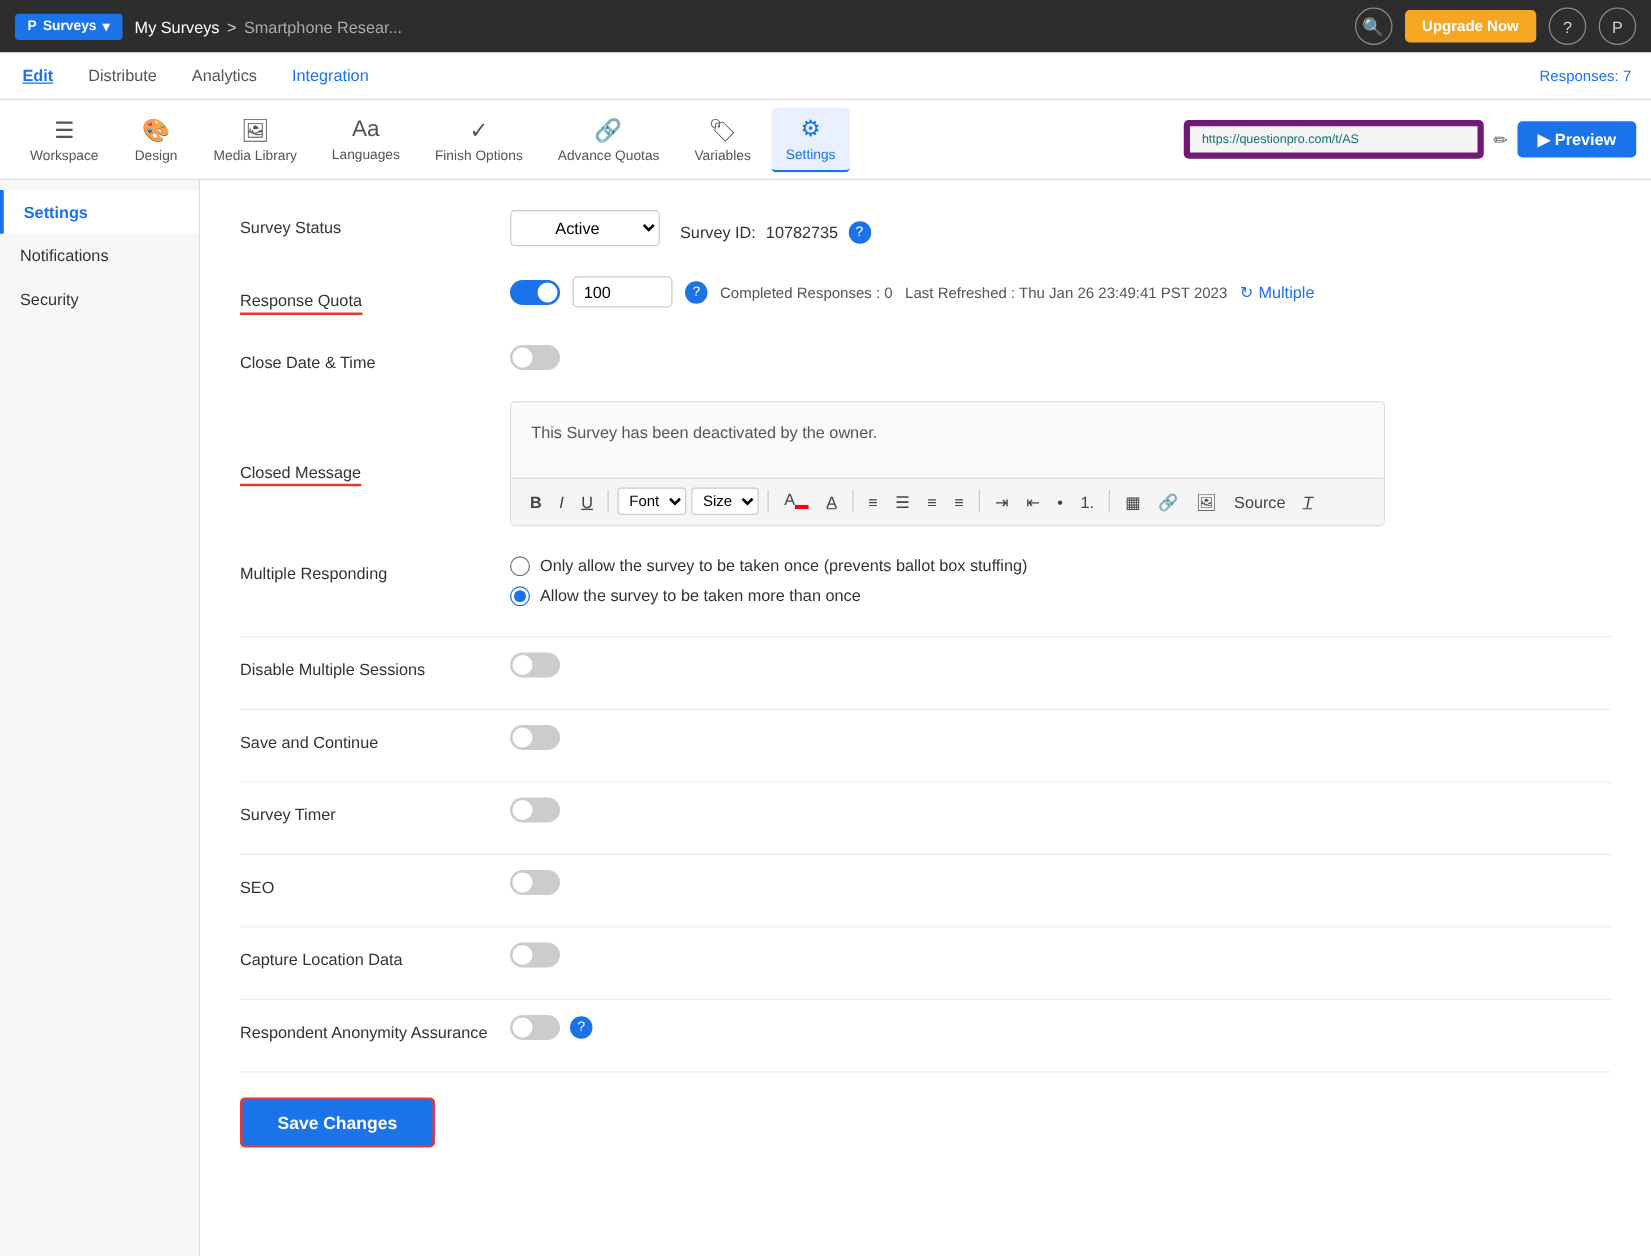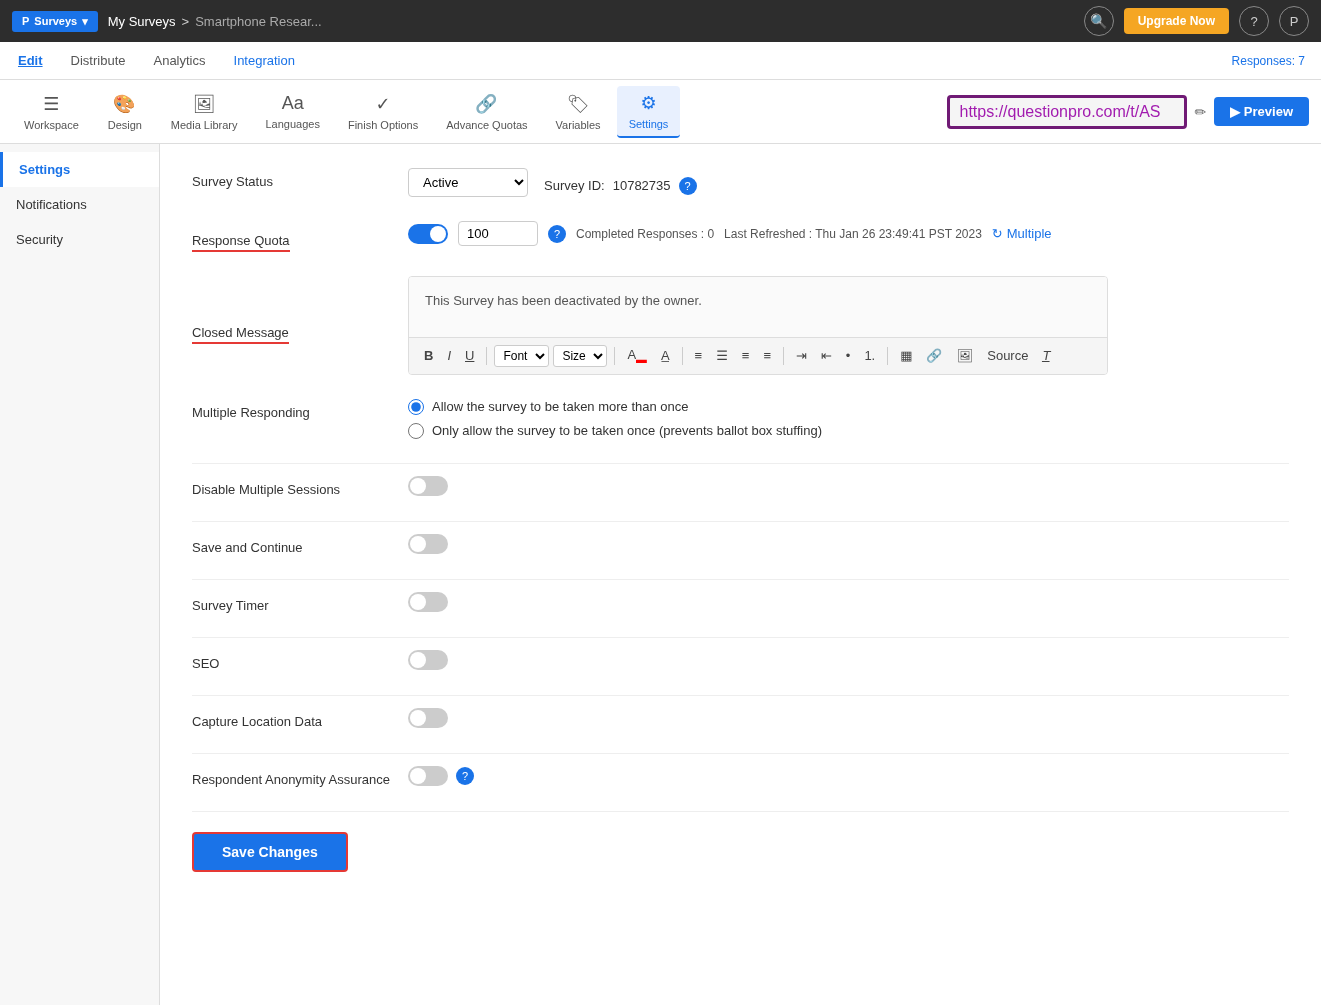--- a/index.html
+++ b/index.html
@@ -127,25 +127,25 @@
     }
     .toolbar-item .icon { font-size: 18px; }
     .toolbar-right {
       margin-left: auto;
       display: flex;
       align-items: center;
       gap: 8px;
     }
     .toolbar-url {
       background: #f5f5f5;
-      border: 3px solid #701a75;
+      border: 5px solid #701a75;
       border-radius: 4px;
       padding: 5px 10px;
-      font-size: 16px;
-      color: #a21caf;
+      font-size: 10px;
+      color: #0f766e;
       width: 240px;
     }
     .edit-url-btn {
       background: none;
       border: none;
       cursor: pointer;
       color: #666;
       font-size: 14px;
     }
     .preview-btn {
@@ -222,20 +222,21 @@
 
     
     .status-select {
       border: 1px solid #ccc;
       border-radius: 4px;
       padding: 5px 10px;
       font-size: 13px;
       background: #fff;
       cursor: pointer;
       min-width: 120px;
+      text-align: center;
     }
     .survey-id-area {
       display: flex;
       align-items: center;
       gap: 8px;
       font-size: 13px;
       color: #333;
       padding-top: 6px;
     }
     .help-circle {
@@ -523,20 +524,29 @@
             &nbsp;
             <span>Last Refreshed : Thu Jan 26 23:49:41 PST 2023</span>
           </span>
           <button class="refresh-btn">
             <span>↻</span>
             <span>Multiple</span>
           </button>
         </div>
       </div>
 
+      <div class="form-row">
+        <div class="form-label-wrap">
+          <span class="form-label">Close Date &amp; Time</span>
+        </div>
+        <label class="toggle">
+
+          <span class="toggle-slider"></span>
+        </label>
+      </div>
 
       <div class="form-row" style="align-items:flex-start;">
         <div class="form-label-wrap" style="padding-top:0;margin-top:43px;">
           <span class="form-label underlined">Closed Message</span>
         </div>
         <div class="closed-message-editor">
           <div class="closed-message-text-area" contenteditable="true" style="">This Survey has been deactivated by the owner.</div>
           <div class="editor-toolbar">
             <button class="editor-btn"><b>B</b></button>
             <button class="editor-btn"><i>I</i></button>
@@ -570,27 +580,27 @@
           </div>
         </div>
       </div>
 
       <div class="form-row" style="align-items:flex-start;">
         <div class="form-label-wrap">
           <span class="form-label">Multiple Responding</span>
         </div>
         <div class="radio-group">
           <label class="radio-option">
+            <input type="radio" name="multiple-responding" class="radio-input" style="">
+            <span>Only allow the survey to be taken once (prevents ballot box stuffing)</span>
+          </label>
+          <label class="radio-option">
             <input type="radio" name="multiple-responding" class="radio-input" checked="" style="">
             <span>Allow the survey to be taken more than once</span>
           </label>
-          <label class="radio-option">
-            <input type="radio" name="multiple-responding" class="radio-input" style="">
-            <span>Only allow the survey to be taken once (prevents ballot box stuffing)</span>
-          </label>
         </div>
       </div>
 
       <hr class="divider-line">
 
       <div class="form-row">
         <div class="form-label-wrap">
           <span class="form-label">Disable Multiple Sessions</span>
         </div>
         <label class="toggle">

